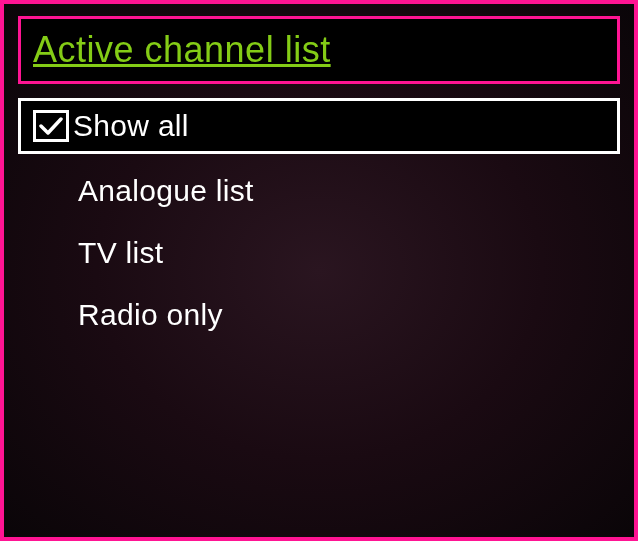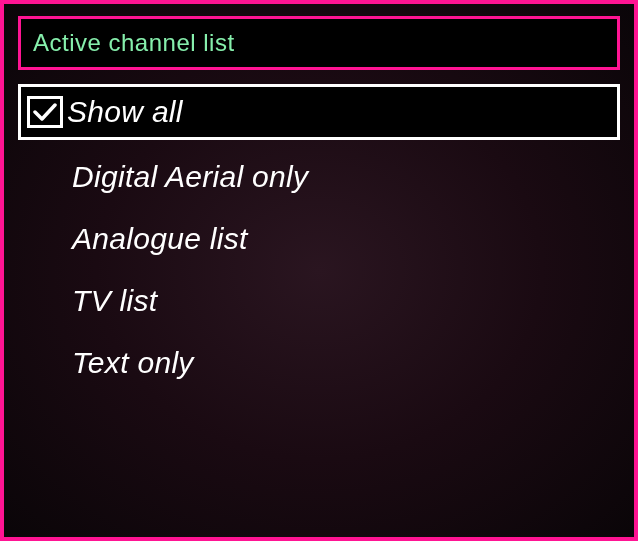--- a/index.html
+++ b/index.html
@@ -26,37 +26,37 @@
     }
     
     .title-bar {
       margin: 12px 14px;
       border: 3px solid #ff1493;
       background: #000;
       padding: 10px 12px;
     }
     
     .title-text {
-      color: #86efac;
-      font-size: 24px;
+      color: #84cc16;
+      font-size: 36px;
       font-weight: 500;
       letter-spacing: 0.5px;
+      text-decoration: underline;
     }
     
     .menu-list {
       margin: 14px 14px 0 14px;
     }
     
     .menu-item {
       display: flex;
       align-items: center;
-      padding: 8px 6px;
+      padding: 8px 12px;
       margin-bottom: 12px;
       position: relative;
-      font-style: italic;
     }
     
     .menu-item.selected {
       border: 3px solid #fff;
       background: #000;
     }
     
     .checkbox {
       width: 36px;
       height: 32px;
@@ -99,37 +99,33 @@
 
     <div class="menu-item selected">
       <div class="checkbox">
         <svg class="checkmark" viewBox="0 0 24 20">
           <path d="M2 10 L9 17 L22 3" stroke="#fff" stroke-width="3.5" fill="none" stroke-linecap="round" stroke-linejoin="round"></path>
         </svg>
       </div>
       <span class="item-label">Show all</span>
     </div>
 
-    <div class="menu-item">
-      <div class="checkbox-spacer"></div>
-      <span class="item-label">Digital Aerial only</span>
-    </div>
 
     <div class="menu-item">
       <div class="checkbox-spacer"></div>
       <span class="item-label">Analogue list</span>
     </div>
 
     <div class="menu-item">
       <div class="checkbox-spacer"></div>
       <span class="item-label">TV list</span>
     </div>
 
-
     <div class="menu-item">
       <div class="checkbox-spacer"></div>
-      <span class="item-label">Text only</span>
+      <span class="item-label">Radio only</span>
     </div>
+
 
 
   </div>
 
 </div>
 
 </body></html>

